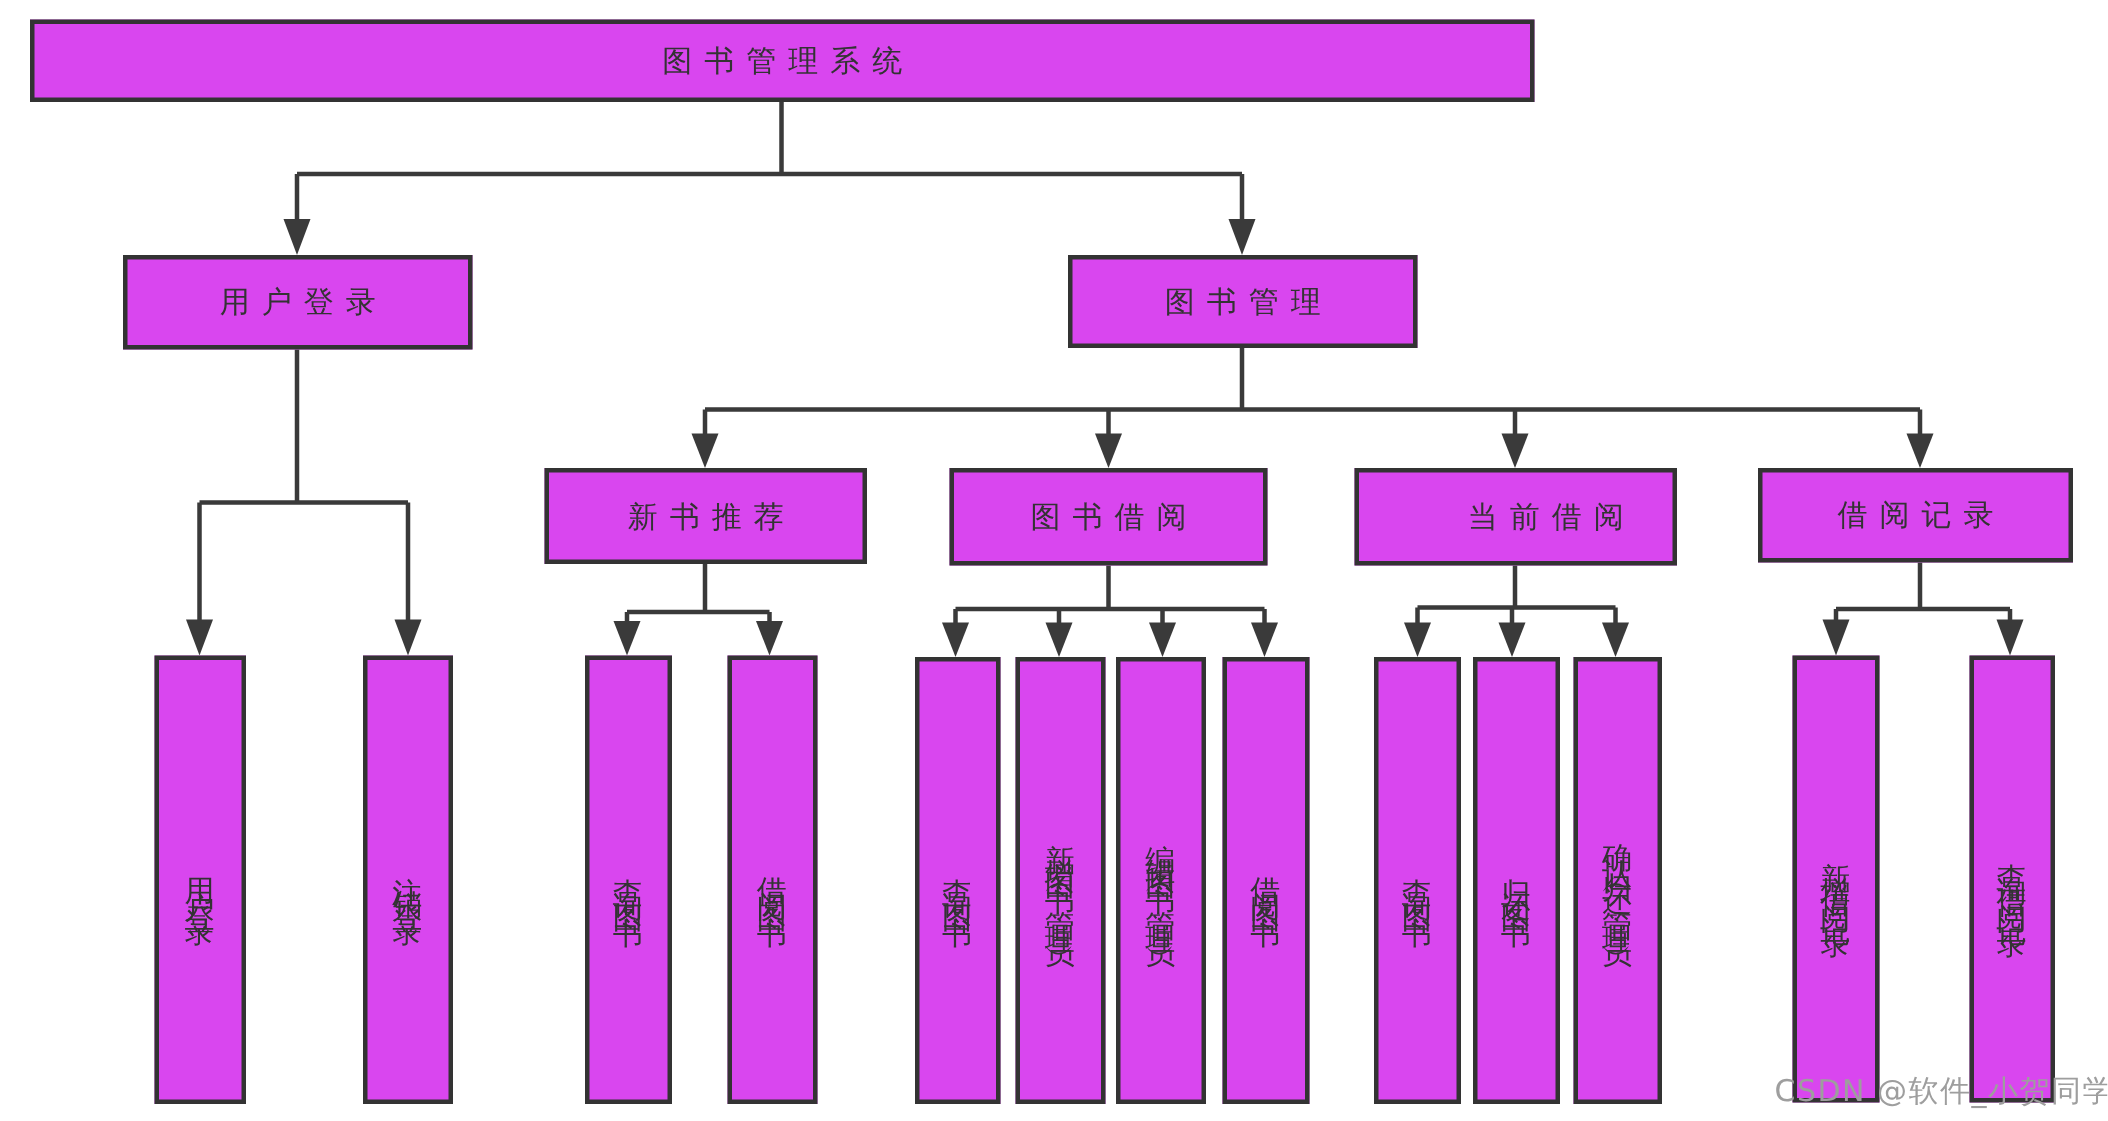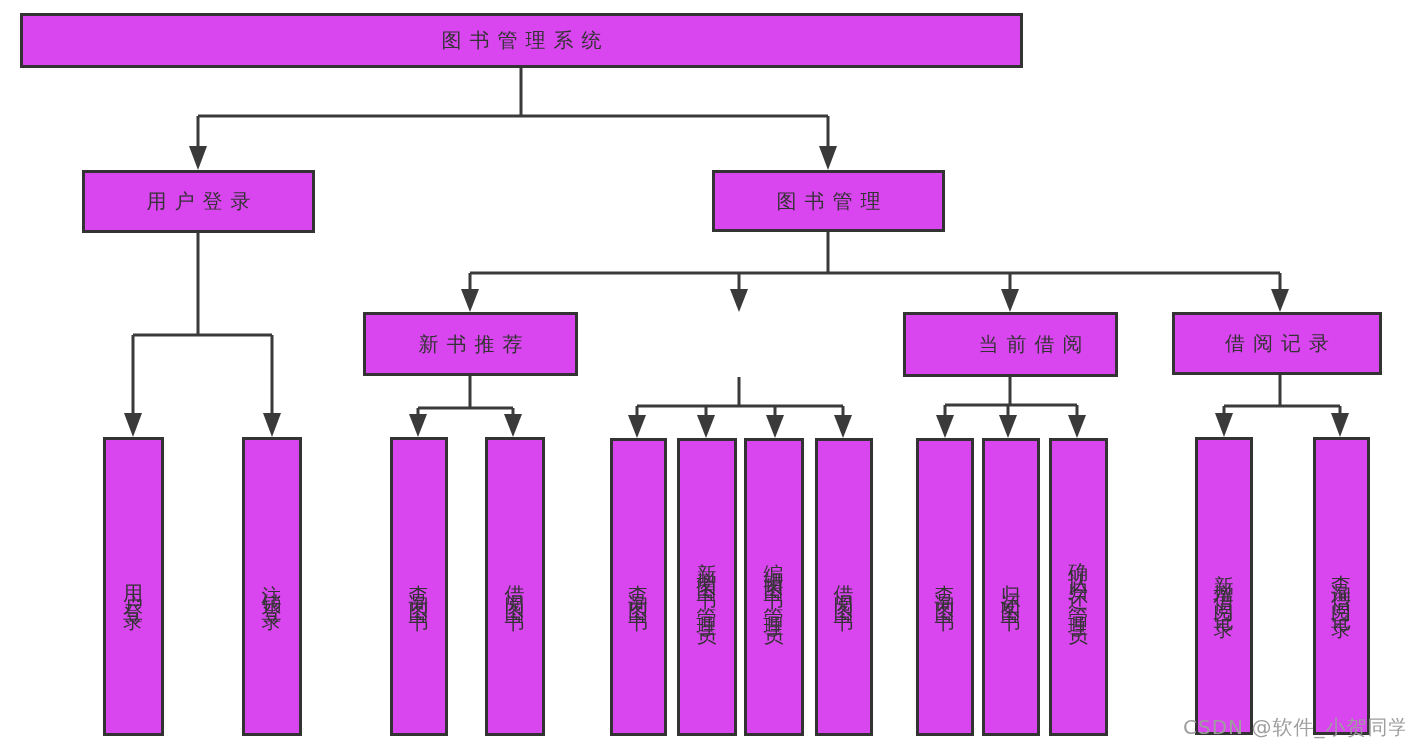--- a/index.html
+++ b/index.html
@@ -105,20 +105,23 @@
   <div class="node" style="left:82px;top:170px;width:233px;height:63px;">
     <span class="hlabel">用户登录</span>
   </div>
   <div class="node" style="left:712px;top:170px;width:233px;height:62px;">
     <span class="hlabel">图书管理</span>
   </div>
 
   <div class="node" style="left:363px;top:312px;width:215px;height:64px;text-align:center;">
     <span class="hlabel">新书推荐</span>
   </div>
+  <div class="node" style="left:633px;top:312px;width:212px;height:65px;">
+    <span class="hlabel">图书借阅</span>
+  </div>
   <div class="node" style="left:903px;top:312px;width:215px;height:65px;padding-left:40px;">
     <span class="hlabel">当前借阅</span>
   </div>
   <div class="node" style="left:1172px;top:312px;width:210px;height:63px;">
     <span class="hlabel">借阅记录</span>
   </div>
 
   <div class="node" style="left:103px;top:437px;width:61px;height:299px;">
     <span class="vlabel">用户登录</span>
   </div>

